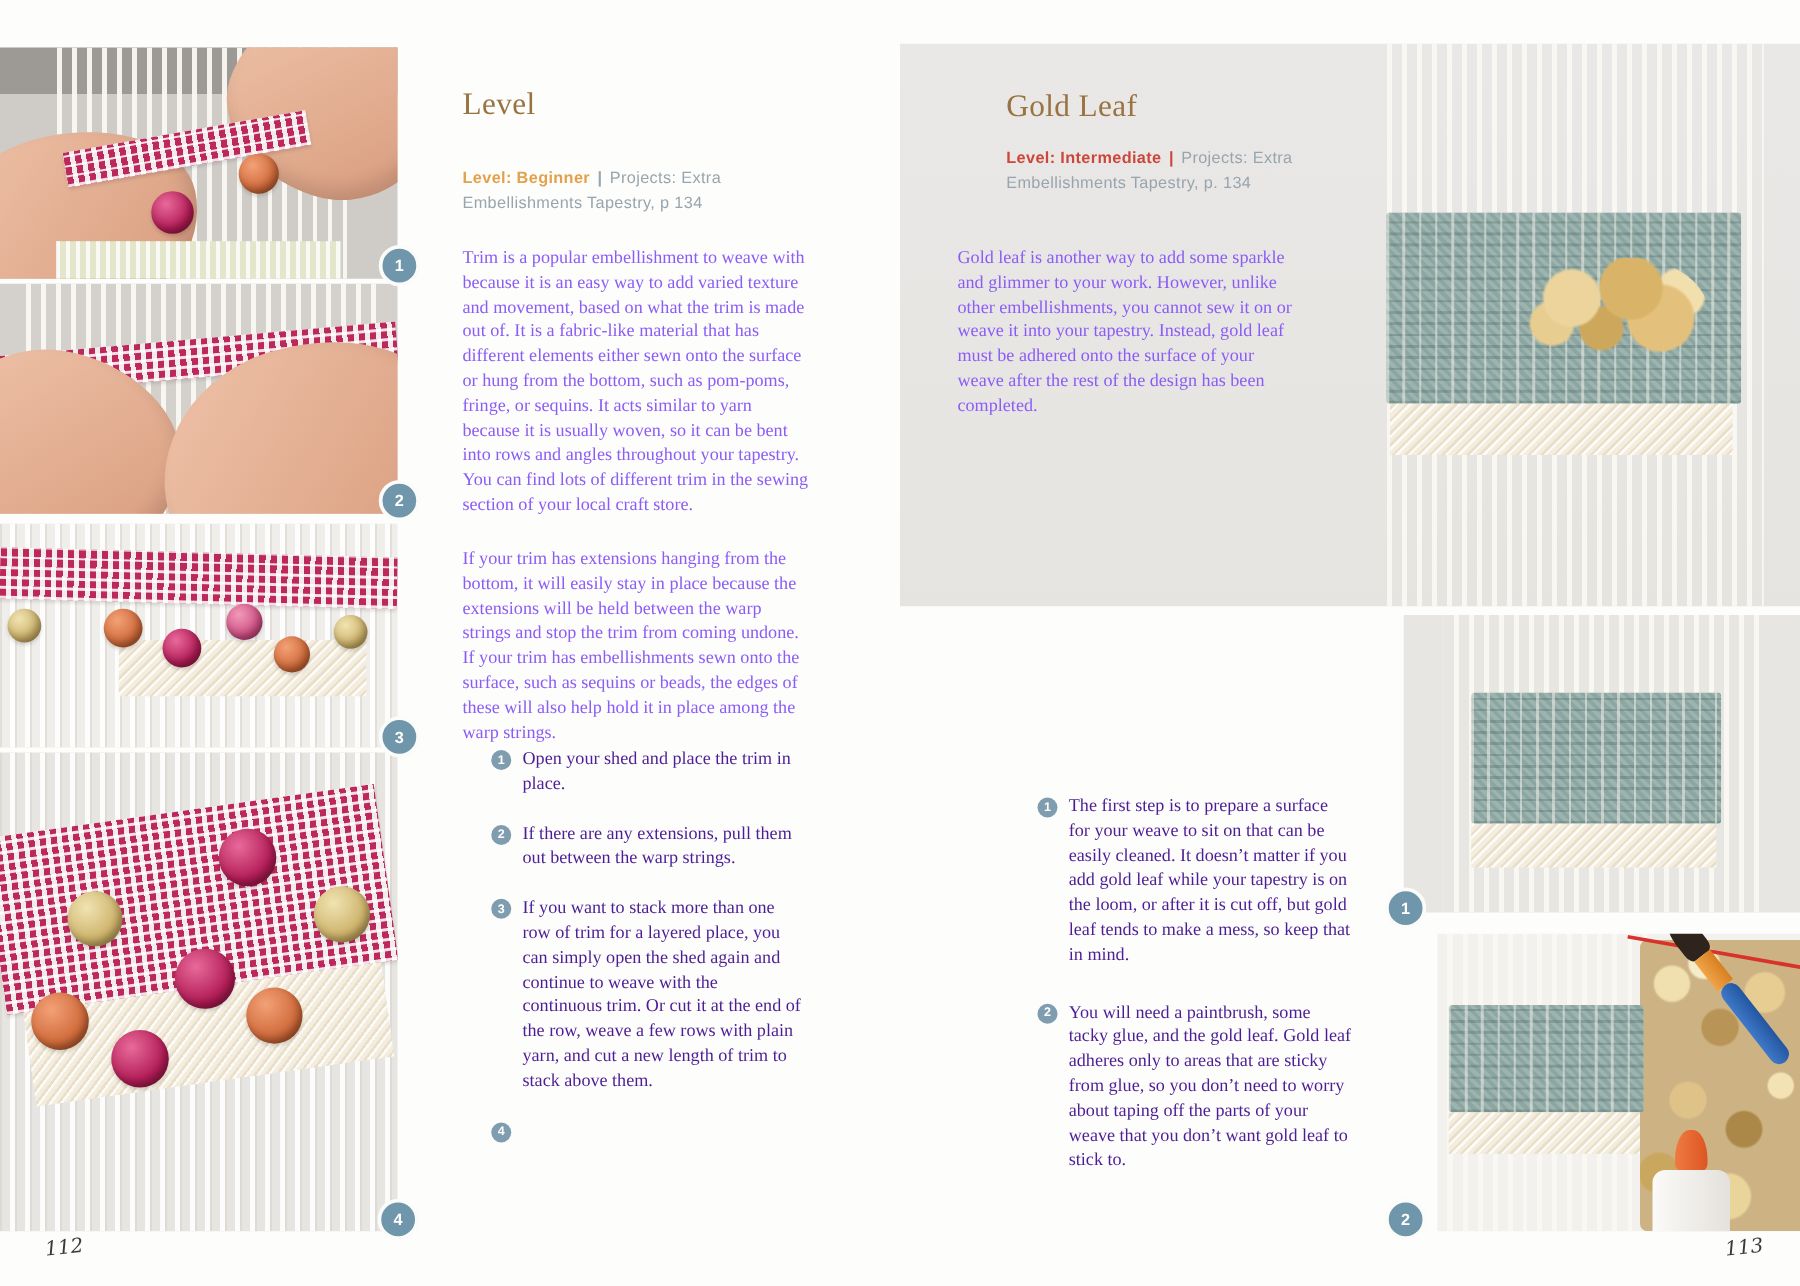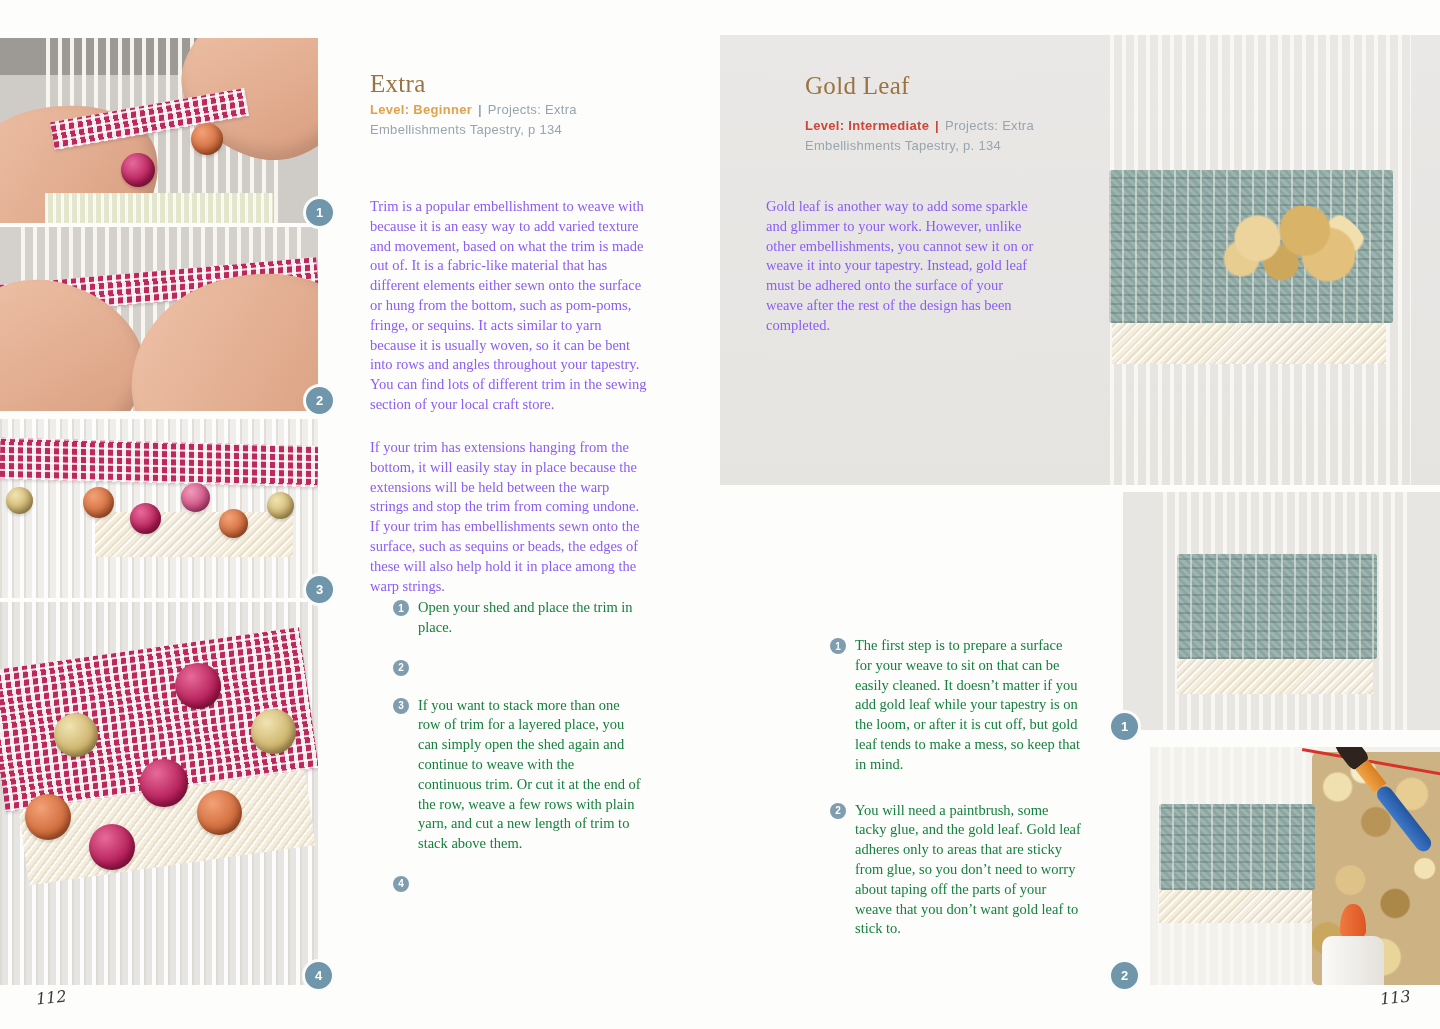--- a/index.html
+++ b/index.html
@@ -13,21 +13,21 @@
   .meta .level-beginner{color:#e2a24c;font-weight:700;}
   .meta .level-intermediate{color:#cc473a;font-weight:700;}
   .meta .sep-gray{color:#97a5ae;font-weight:700;padding:0 2px;}
   .meta .sep-red{color:#cc473a;font-weight:700;padding:0 2px;}
   .body-par{position:absolute;font-size:14.5px;line-height:19.8px;color:#8b5cf6;}
   .steps{position:absolute;}
   .step{display:flex;gap:9px;margin-bottom:20px;}
   .step-badge{flex:0 0 auto;width:16px;height:16px;border-radius:50%;background:#7f9dae;
               color:#fff;font-family:"Liberation Sans",sans-serif;font-size:10px;font-weight:700;
               display:flex;align-items:center;justify-content:center;margin-top:2px;}
-  .step-text{font-size:14.5px;line-height:19.8px;color:#15803d;}
+  .step-text{font-size:14.5px;line-height:19.8px;color:#4c1d95;}
   .page-num{position:absolute;font-family:"DejaVu Serif",serif;font-style:italic;
             font-size:16px;color:#3c3a38;transform:rotate(-6deg);}
 
   
   .photo{position:absolute;overflow:hidden;}
   .photo-badge{position:absolute;width:27px;height:27px;border-radius:50%;background:#6f96aa;
                border:3px solid #fbfbfa;color:#fff;font-family:"Liberation Sans",sans-serif;
                font-size:13px;font-weight:700;display:flex;align-items:center;justify-content:center;
                z-index:30;box-sizing:content-box;}
   .warp{position:absolute;background:repeating-linear-gradient(90deg,transparent 0 8px,
@@ -131,39 +131,40 @@
     <div class="bauble b-gold" style="left:79%;top:28%;width:45px;height:45px;"></div>
     <div class="bauble b-magenta" style="left:44%;top:41%;width:48px;height:48px;"></div>
     <div class="bauble b-copper" style="left:8%;top:50%;width:46px;height:46px;"></div>
     <div class="bauble b-magenta" style="left:28%;top:58%;width:46px;height:46px;"></div>
     <div class="bauble b-copper" style="left:62%;top:49%;width:45px;height:45px;"></div>
   </div>
   <div class="photo-badge" style="left:302px;top:959px;">
     <span>4</span>
   </div>
 
-  <h1 class="page-title" style="left:370px;top:70px;margin:0;font-weight:400;">Extra</h1>
-
-  <div class="meta" style="left:370px;top:100px;width:270px;">
+  <h1 class="page-title" style="left:370px;top:70px;margin:0;font-weight:400;">Level</h1>
+
+  <div class="meta" style="left:370px;top:132px;width:270px;">
     <span class="level-beginner">Level: Beginner</span>
     <span class="sep-gray">|</span>
     <span>Projects: Extra Embellishments Tapestry, p 134</span>
   </div>
 
   <p class="body-par" style="left:370px;top:197px;width:278px;margin:0;">Trim is a popular embellishment to weave with because it is an easy way to add varied texture and movement, based on what the trim is made out of. It is a fabric-like material that has different elements either sewn onto the surface or hung from the bottom, such as pom-poms, fringe, or sequins. It acts similar to yarn because it is usually woven, so it can be bent into rows and angles throughout your tapestry. You can find lots of different trim in the sewing section of your local craft store.</p>
 
   <p class="body-par" style="left:370px;top:438px;width:278px;margin:0;">If your trim has extensions hanging from the bottom, it will easily stay in place because the extensions will be held between the warp strings and stop the trim from coming undone. If your trim has embellishments sewn onto the surface, such as sequins or beads, the edges of these will also help hold it in place among the warp strings.</p>
 
   <div class="steps" style="left:393px;top:598px;width:248px;">
     <div class="step">
       <span class="step-badge">1</span>
       <span class="step-text">Open your shed and place the trim in place.</span>
     </div>
     <div class="step">
       <span class="step-badge">2</span>
+      <span class="step-text">If there are any extensions, pull them out between the warp strings.</span>
     </div>
     <div class="step">
       <span class="step-badge">3</span>
       <span class="step-text">If you want to stack more than one row of trim for a layered place, you can simply open the shed again and continue to weave with the continuous trim. Or cut it at the end of the row, weave a few rows with plain yarn, and cut a new length of trim to stack above them.</span>
     </div>
     <div class="step">
       <span class="step-badge">4</span>
     </div>
   </div>
 

